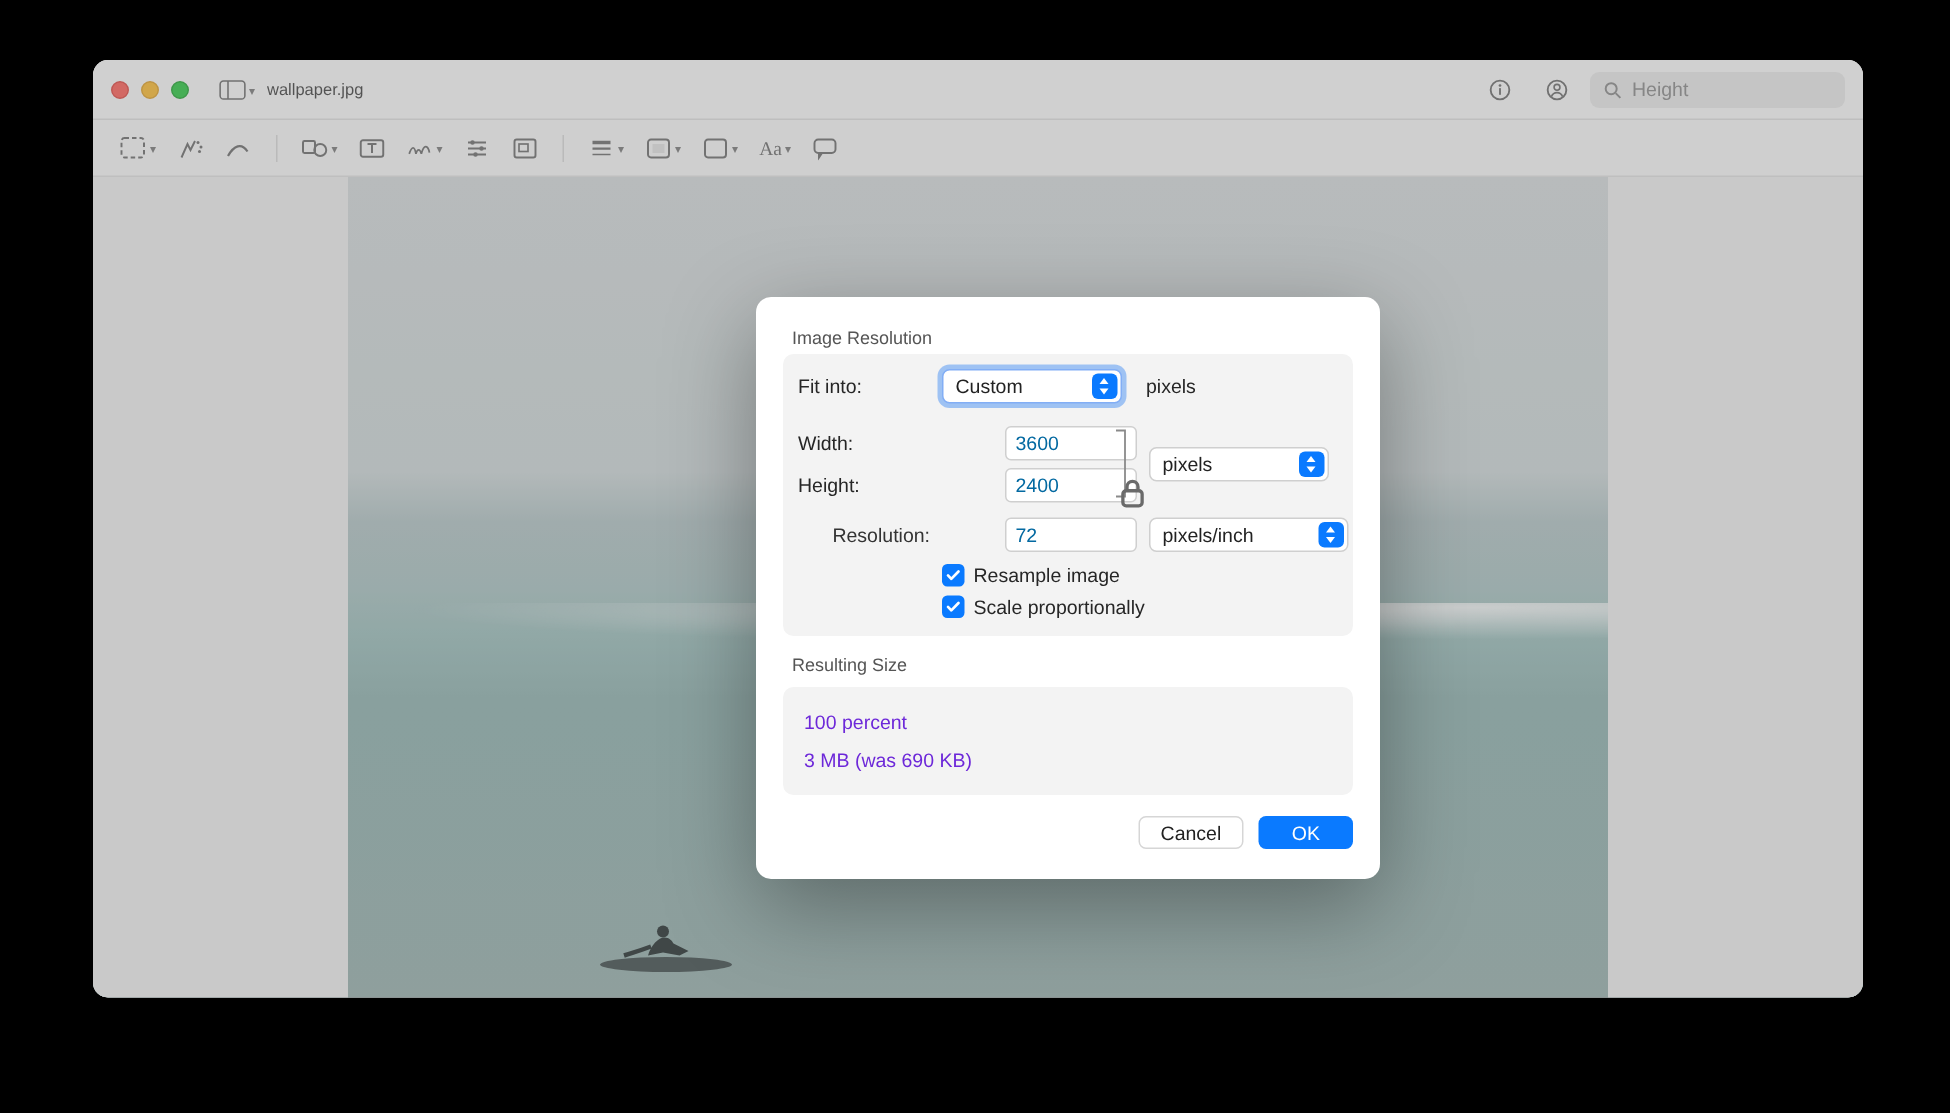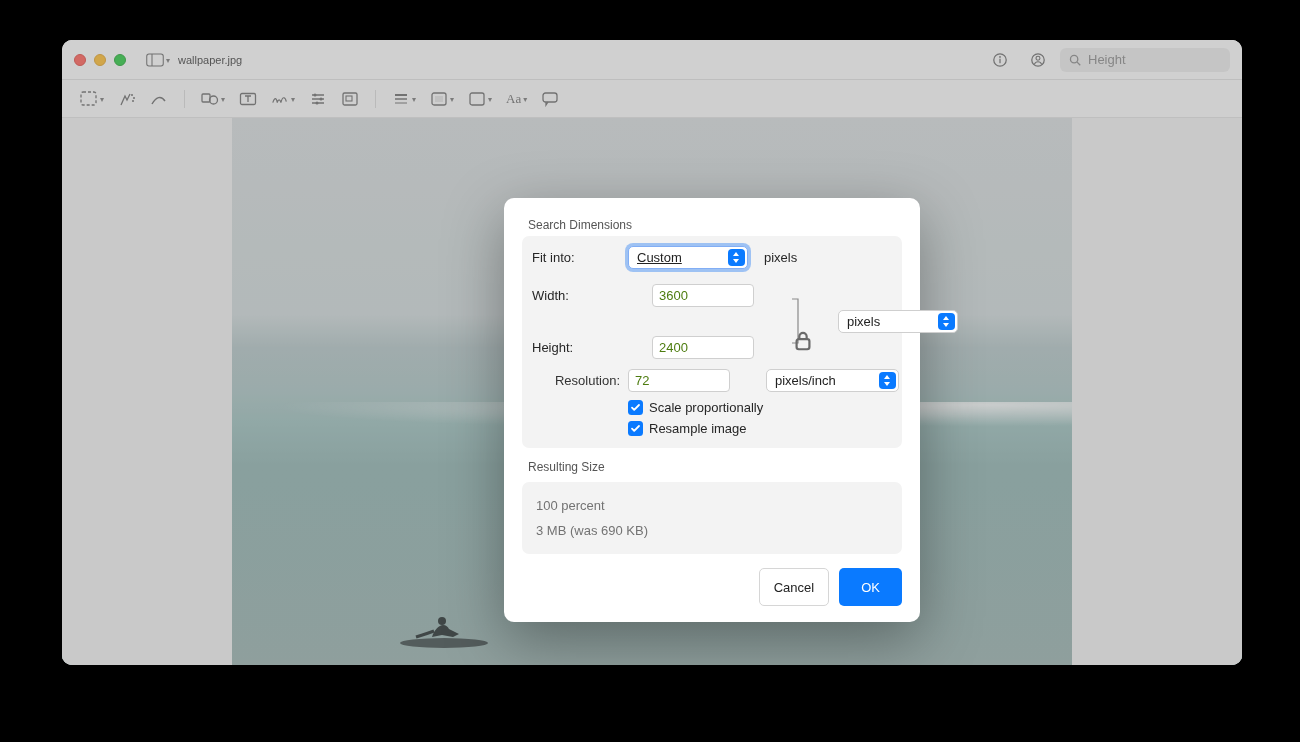--- a/index.html
+++ b/index.html
@@ -81,62 +81,62 @@
 .sec-box { background: #f3f3f3; border-radius: 7px; padding: 10px 10px 12px; }
 .row { display: grid; grid-template-columns: 96px 110px 28px 126px; align-items: center; gap: 0; margin-top: 6px; }
 .row .lbl { text-align: right; padding-right: 8px; color: #333; font-size: 13px; }
 .row1 { display: grid; grid-template-columns: 96px 128px auto; align-items: center; gap: 0; }
 .unit-label { margin-left: 8px; }
 
 .native-select {
   position: relative; height: 23px; border: 1px solid #cfcfcf; border-radius: 5px; background: #fff;
   display: flex; align-items: center; padding: 0 22px 0 8px; font-size: 13px; color: #222;
 }
-.native-select.focus { box-shadow: 0 0 0 3px rgba(0,103,244,0.35); border-color: #82aef5; text-decoration: underline; }
+.native-select.focus { box-shadow: 0 0 0 3px rgba(0,103,244,0.35); border-color: #82aef5; }
 .sel-arrows {
   position: absolute; right: 2px; top: 2px; width: 17px; height: 17px; border-radius: 4px;
   background: #0a7aff; display: flex; align-items: center; justify-content: center;
 }
 .sel-arrows::before {
   content: ""; position: absolute; width: 0; height: 0; left: 5px; top: 3px;
   border-left: 3px solid transparent; border-right: 3px solid transparent; border-bottom: 4px solid #fff;
 }
 .sel-arrows::after {
   content: ""; position: absolute; width: 0; height: 0; left: 5px; bottom: 3px;
   border-left: 3px solid transparent; border-right: 3px solid transparent; border-top: 4px solid #fff;
 }
 
 .text-input {
-  height: 23px; width: 102px; border: 1px solid #cfcfcf; border-radius: 4px; background: #fff;
-  padding: 0 6px; font-size: 13px; color: #4d7c0f;
+  height: 23px; width: 88px; border: 1px solid #cfcfcf; border-radius: 4px; background: #fff;
+  padding: 0 6px; font-size: 13px; color: #0369a1; margin-left: 42px;
 }
 
 .bracket {
   grid-column: 3 / 4; grid-row: 1 / 3; display: flex; align-items: center; justify-content: center;
   position: relative; height: 52px; margin-left: 2px;
 }
 .bracket svg { width: 22px; height: 52px; }
 .lock-ico { width: 12px; height: 12px; }
 
 .unit-sel-col { grid-column: 4 / 5; grid-row: 1 / 3; display: flex; align-items: center; }
 
 .checks { margin: 8px 0 0 96px; display: flex; flex-direction: column; gap: 6px; }
 .chk { display: flex; align-items: center; gap: 6px; font-size: 13px; }
 .chk .box {
   width: 15px; height: 15px; border-radius: 3.5px; background: #0a7aff;
   display: inline-flex; align-items: center; justify-content: center;
 }
 .chk .box svg { width: 11px; height: 11px; }
 
 .result-box { background: #f3f3f3; border-radius: 7px; padding: 12px 14px 14px; margin-top: 8px; }
-.result-box .line { color: #737373; font-size: 13px; margin: 4px 0 10px; }
+.result-box .line { color: #6d28d9; font-size: 13px; margin: 4px 0 10px; }
 
 .dlg-buttons { display: flex; justify-content: flex-end; gap: 10px; margin-top: 14px; }
 .btn {
-  height: 38px; padding: 0 14px; border-radius: 5px; font-size: 13px; display: inline-flex; align-items: center; justify-content: center;
+  height: 22px; padding: 0 14px; border-radius: 5px; font-size: 13px; display: inline-flex; align-items: center; justify-content: center;
   border: 1px solid #d6d6d6; background: #fff; color: #222;
 }
 .btn.primary { background: #0a7aff; color: #fff; border: none; padding: 0 22px; }
 
 </style>
 </head>
 <body>
 
 <div class="desktop">
   <div class="window">
@@ -285,33 +285,33 @@
         <path d="M34 46c2-7 7-12 11-12 3 0 5 2 6 4l10 5-6 3-11-2-10 2z" fill="#1f2a2a"></path>
         <circle cx="44" cy="30" r="4" fill="#1f2a2a"></circle>
         <path d="M36 40c-8 3-12 4-18 6" stroke="#1f2a2a" stroke-width="3" fill="none"></path>
       </svg>
     </div>
 
     <div class="overlay-dim"></div>
 
     <div class="dialog">
 
-      <div class="sec-title">Search Dimensions</div>
+      <div class="sec-title">Image Resolution</div>
       <div class="sec-box">
 
         <div class="row1">
           <div class="lbl">Fit into:</div>
           <div class="native-select focus" style="width:120px">
             <span>Custom</span>
             <span class="sel-arrows"></span>
           </div>
           <div class="unit-label">pixels</div>
         </div>
 
-        <div style="display:grid; grid-template-columns:96px 110px 28px 126px; grid-template-rows:28px 28px; align-items:center; margin-top:12px;gap:24px;">
+        <div style="display:grid; grid-template-columns:96px 110px 28px 126px; grid-template-rows:28px 28px; align-items:center; margin-top:12px;">
           <div class="lbl" style="grid-column:1;grid-row:1">Width:</div>
           <input class="text-input" style="grid-area: 1 / 2;" value="3600">
           <div class="lbl" style="grid-column:1;grid-row:2">Height:</div>
           <input class="text-input" style="grid-area: 2 / 2;" value="2400">
 
           <div class="bracket">
             <svg viewBox="0 0 22 52">
               <path d="M2 4h6v44H2" fill="none" stroke="#8a8a8a" stroke-width="1.2"></path>
             </svg>
             <svg class="lock-ico" style="position:absolute; right:0; top:20px" viewBox="0 0 12 12">
@@ -338,29 +338,29 @@
           </div>
         </div>
 
         <div class="checks">
           <label class="chk">
             <span class="box">
               <svg viewBox="0 0 11 11">
                   <path d="M2 5.6l2.2 2.3L9 3" fill="none" stroke="#fff" stroke-width="1.8" stroke-linecap="round" stroke-linejoin="round"></path>
                 </svg>
             </span>
-            <span>Scale proportionally</span>
+            <span>Resample image</span>
           </label>
           <label class="chk">
             <span class="box">
               <svg viewBox="0 0 11 11">
                   <path d="M2 5.6l2.2 2.3L9 3" fill="none" stroke="#fff" stroke-width="1.8" stroke-linecap="round" stroke-linejoin="round"></path>
                 </svg>
             </span>
-            <span>Resample image</span>
+            <span>Scale proportionally</span>
           </label>
         </div>
       </div>
 
       <div class="sec-title" style="margin-top:12px">Resulting Size</div>
       <div class="result-box">
         <div class="line">100 percent</div>
         <div class="line" style="margin-bottom:2px">3 MB (was 690 KB)</div>
       </div>
 

